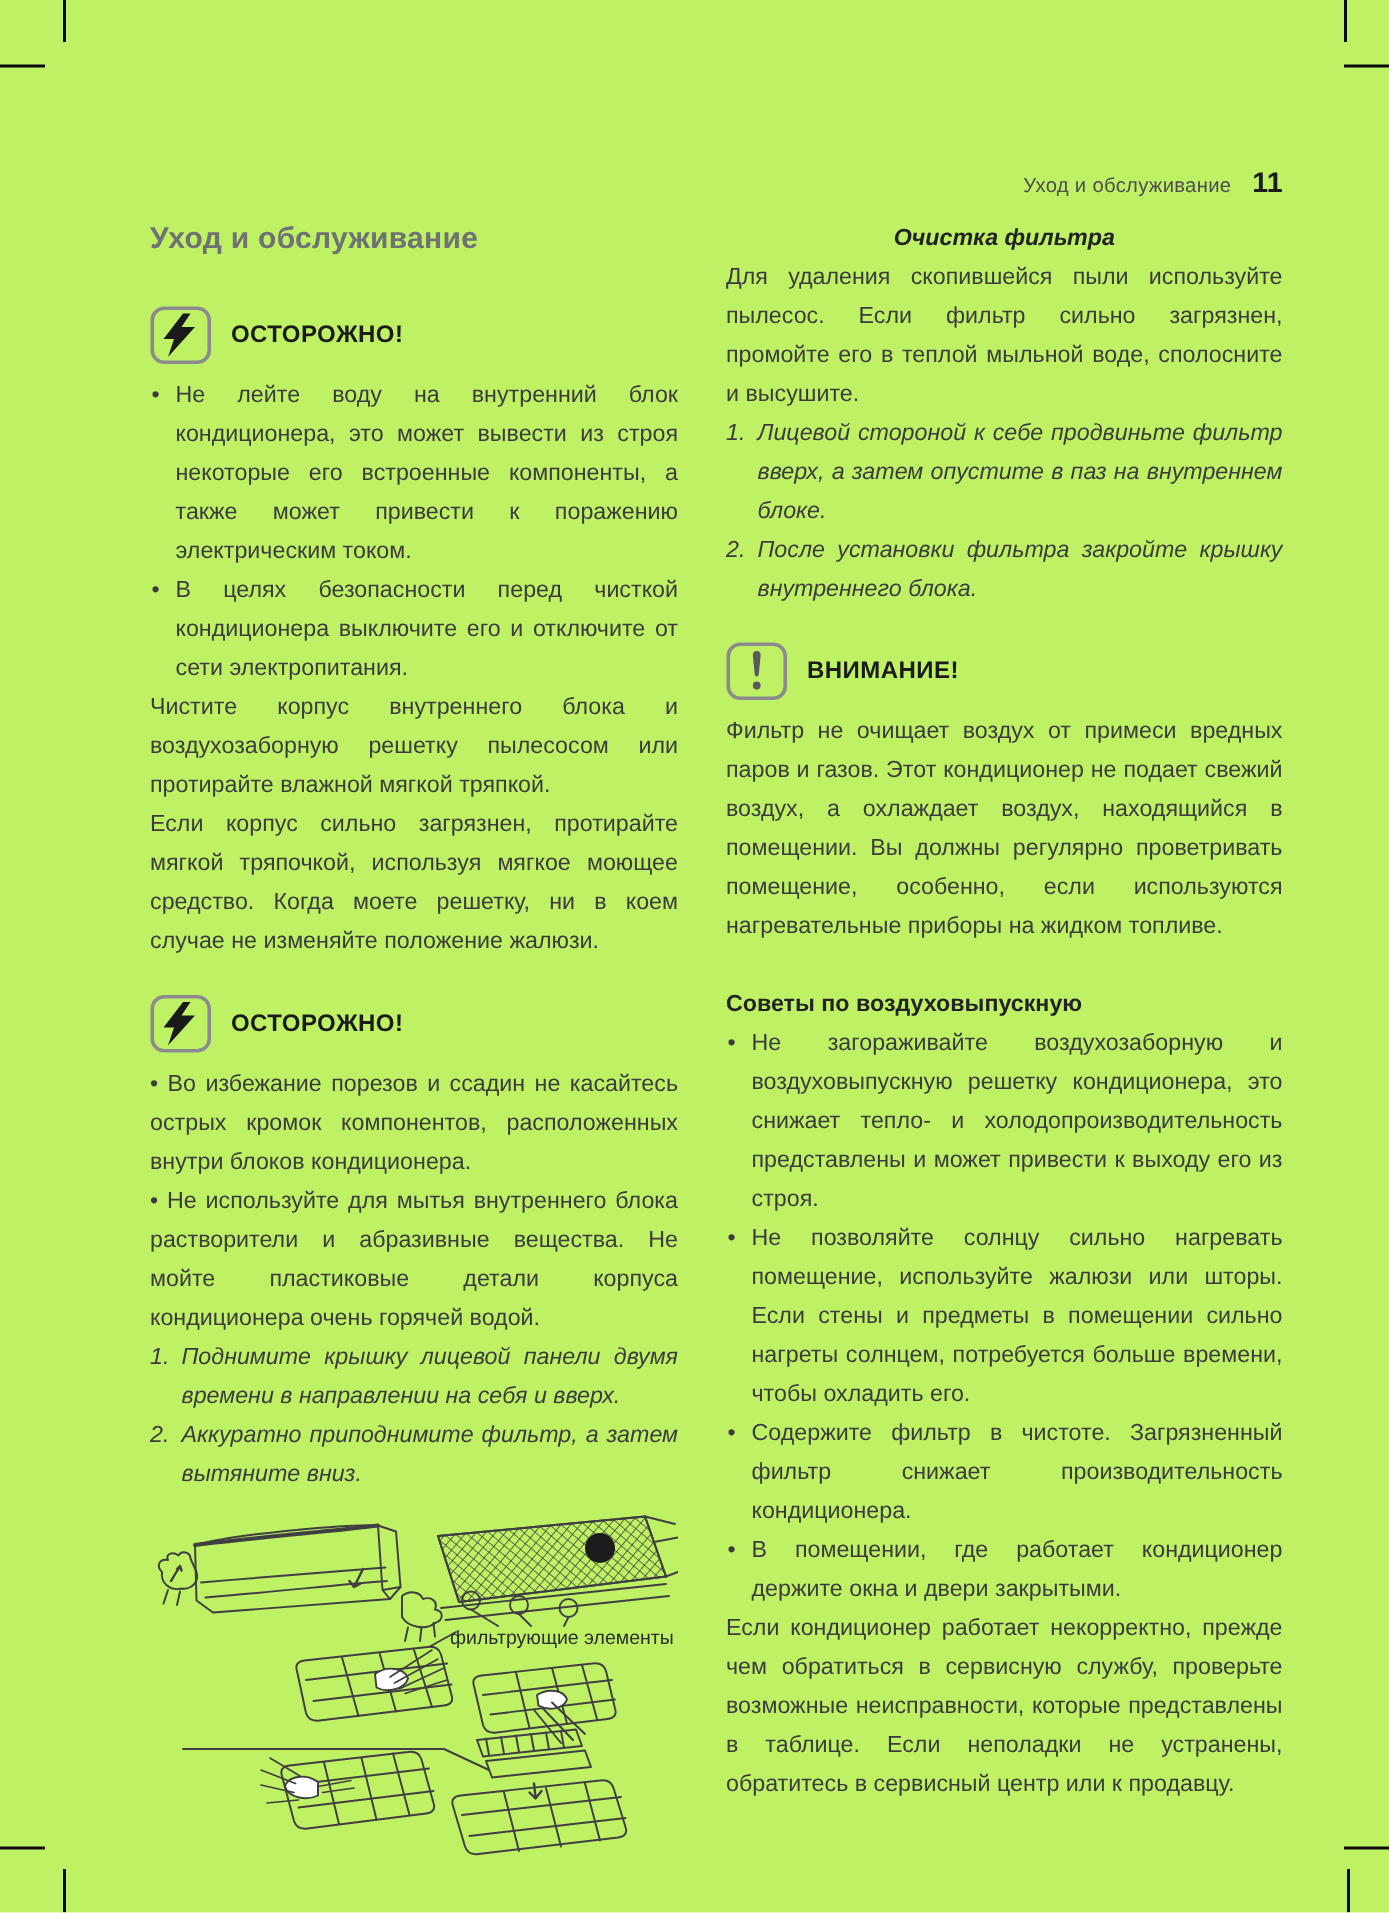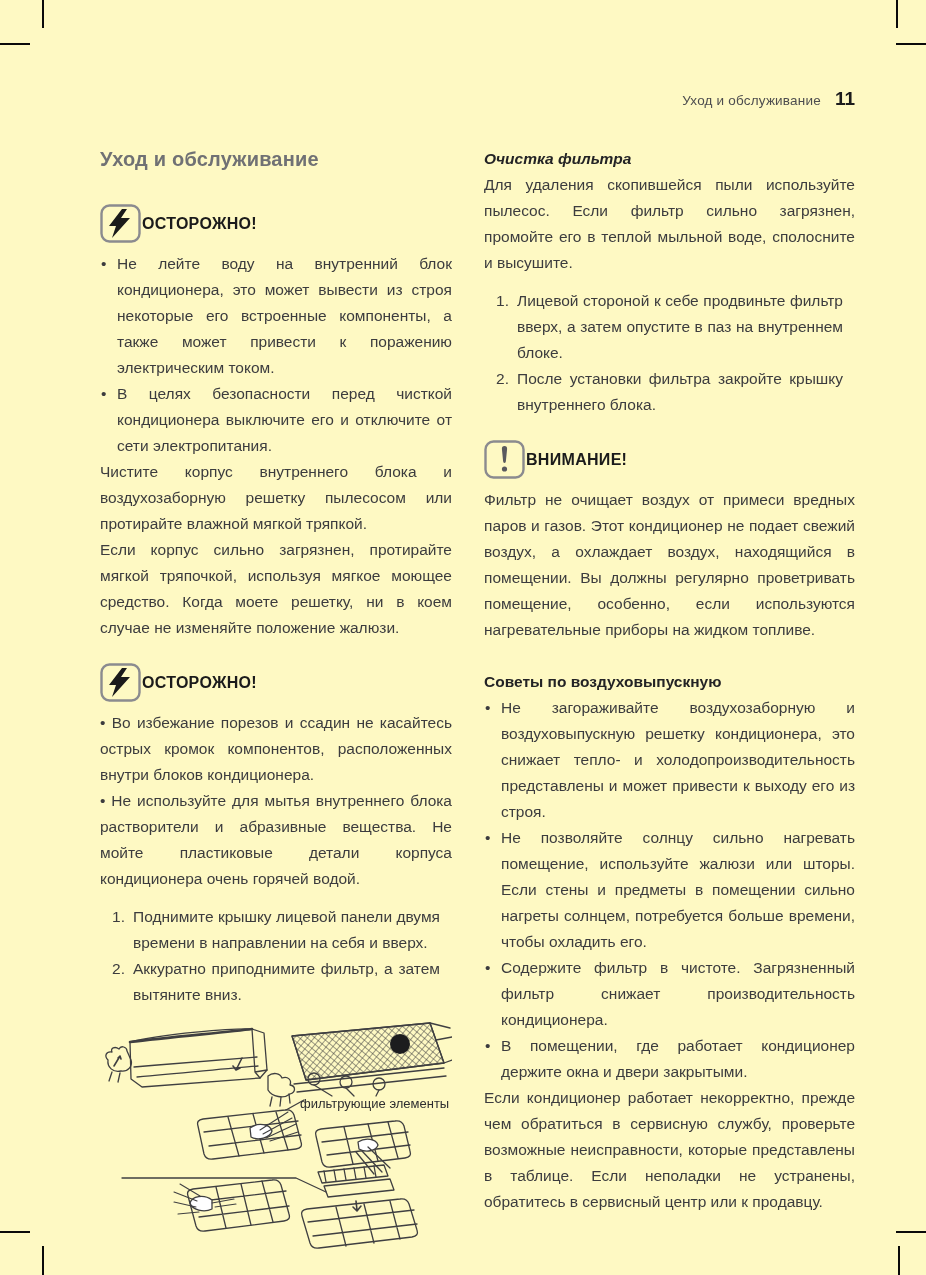--- a/index.html
+++ b/index.html
@@ -1,59 +1,59 @@
 <!DOCTYPE html>
 <html lang="ru"><head>
 <meta charset="utf-8">
 <style>
   html,body { margin:0; padding:0; background:#ffffff; }
   .page {
-    position:relative; width:926px; height:1275px; background:#fef9c3;
+    position:relative; width:926px; height:1275px; background:#bef264;
     font-family:"Liberation Sans", sans-serif; color:#3c3c3e; overflow:hidden;
   }
   
   .crop { position:absolute; background:#0a0a0a; }
   .crop.v { width:2px; height:28px; }
   .crop.h { width:30px; height:2px; }
 
   
   .page-header {
     position:absolute; top:88px; right:71px;
     display:flex; align-items:baseline; gap:14px;
   }
   .page-header .sect { font-size:13.5px; color:#4d4d4f; letter-spacing:0.2px; }
-  .page-header .num  { font-size:19px; font-weight:bold; color:#1c1c1c; }
+  .page-header .num  { font-size:19px; font-weight:bold; color:#1c1c1c;margin-top:24px; }
 
   
   .col { position:absolute; text-align:justify; font-size:15.5px; line-height:26px; color:#3c3c3e; }
   .col-left  { left:100px; top:146px; width:352px; }
   .col-right { left:484px; top:146px; width:371px; }
   p { margin:0; }
 
   .section-title {
     font-size:20px; font-weight:bold; color:#707174;
     margin:0 0 32px 0; letter-spacing:0.2px; text-align:left;
   }
 
-  .warn-row { display:flex; align-items:center; gap:1px; margin:8px 0 8px 0; }
+  .warn-row { display:flex; align-items:center; gap:13px; margin:8px 0 8px 0; }
   .warn-icon { flex:0 0 auto; width:41px; height:39px; }
   .warn-label { font-weight:bold; font-size:16px; color:#1b1b1b; letter-spacing:0.3px; }
 
   ul.hang { margin:0; padding:0; list-style:none; }
   ul.hang li { position:relative; padding-left:17px; }
   ul.hang li::before { content:"\2022"; position:absolute; left:1px; color:#3c3c3e; }
 
-  ol.num { margin:12px; padding:0; list-style:none; counter-reset:n; }
+  ol.num { margin:0; padding:0; list-style:none; counter-reset:n;font-style:italic; }
   ol.num li { position:relative; padding-left:21px; counter-increment:n; }
   ol.num li::before { content:counter(n) "."; position:absolute; left:0; }
 
   p.bullet-inline::before { content:"\2022\00a0 "; }
 
   .sub-heading { font-weight:bold; color:#232325; text-align:left; }
-  .italic-heading { font-weight:bold; font-style:italic; color:#232325; text-align:left; }
+  .italic-heading { font-weight:bold; font-style:italic; color:#232325; text-align:center; }
 
   
   .illus { position:relative; width:352px; height:232px; margin-top:12px; }
   .illus svg { position:absolute; left:0; top:0; }
   .illus-label {
     position:absolute; font-size:13px; line-height:15px; color:#2d2d2f;
     white-space:nowrap; text-align:left;
   }
   .lbl-elements { left:200px; top:76px; }
 

